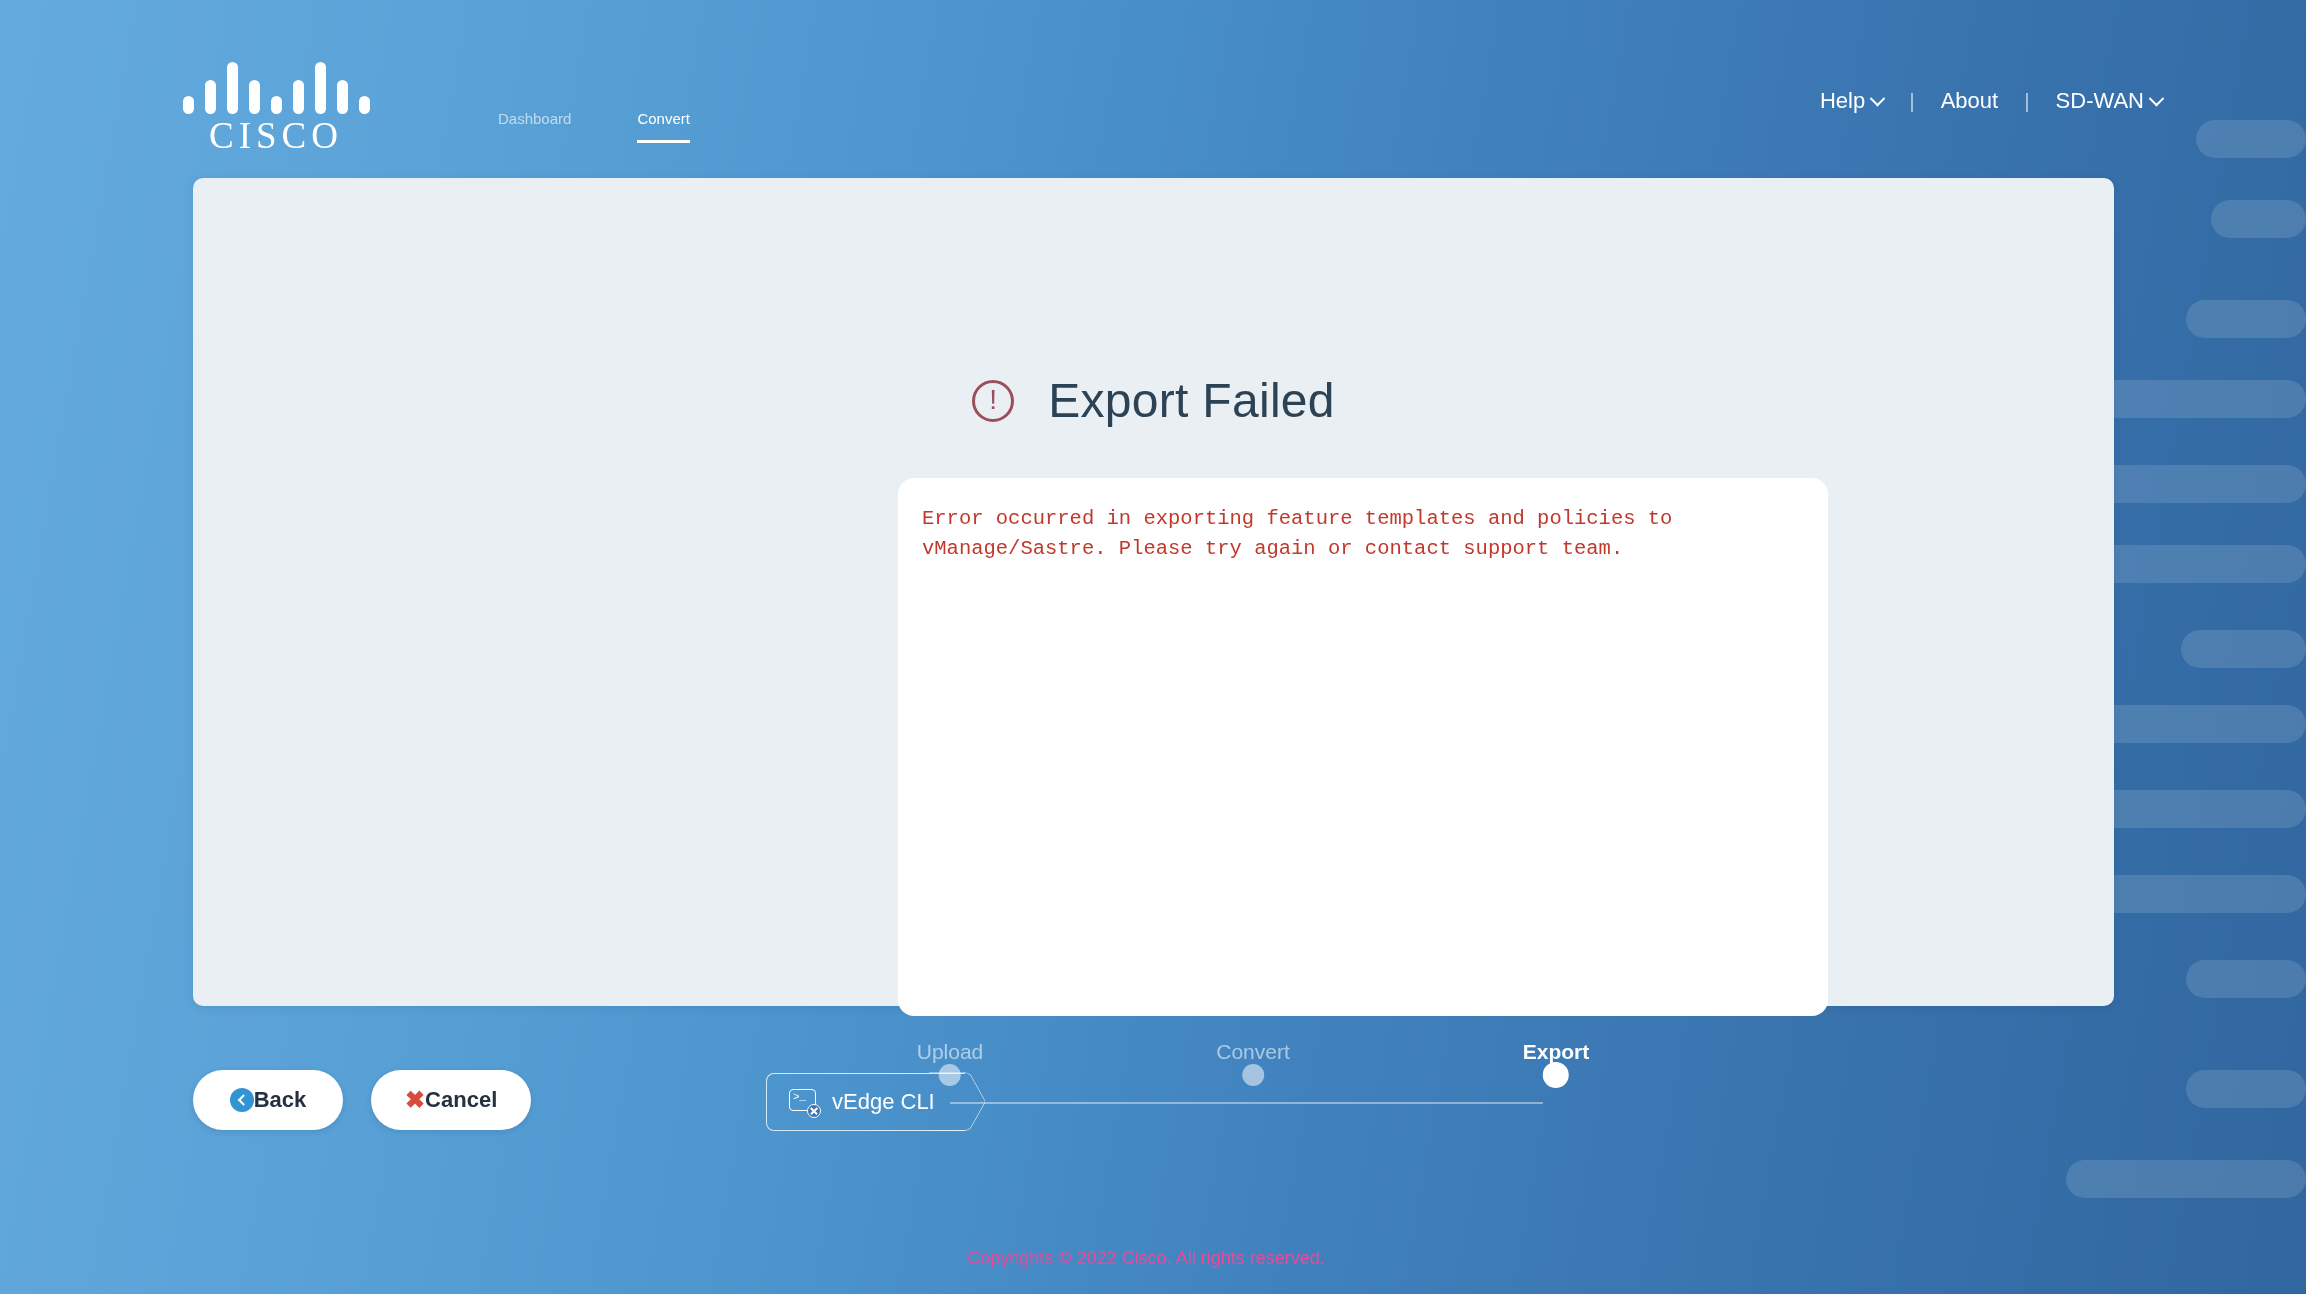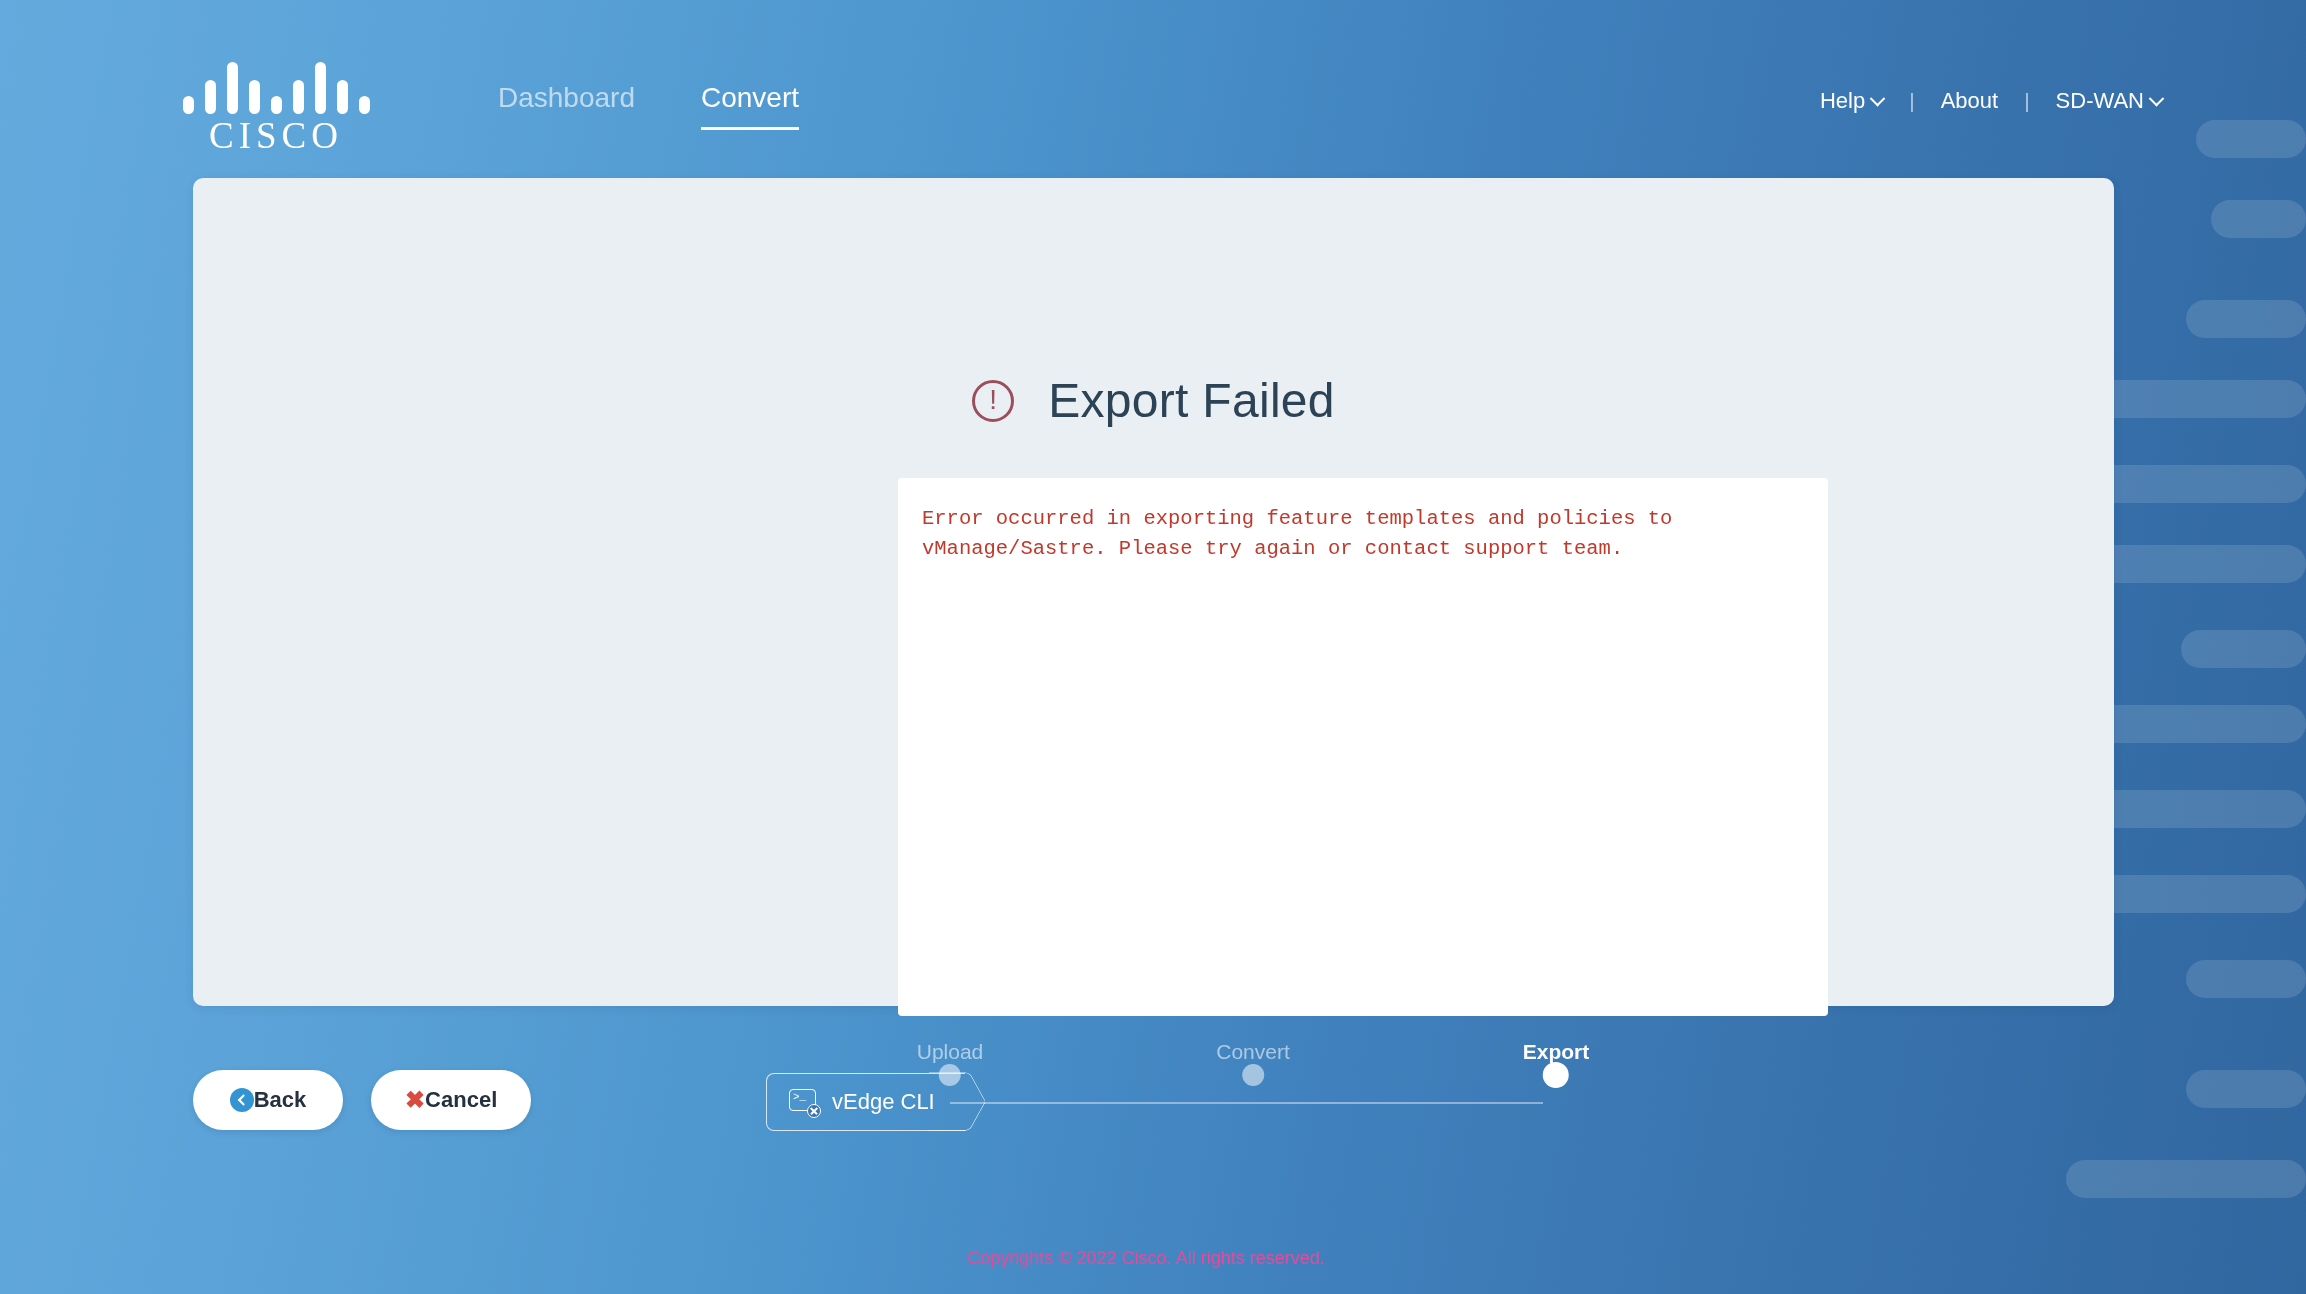--- a/index.html
+++ b/index.html
@@ -85,25 +85,26 @@
   .nav-left {
     position: absolute;
     left: 498px;
     top: 82px;
     display: flex;
     gap: 66px;
     align-items: flex-start;
   }
   .nav-item {
     position: relative;
-    font-size: 28px;
+    font-size: 15px;
     color: rgba(255,255,255,0.62);
     padding-bottom: 16px;
     cursor: pointer;
     white-space: nowrap;
+    margin-top: 28px;
   }
   .nav-item.active { color: #ffffff; }
   .nav-item.active::after {
     content: "";
     position: absolute;
     left: 0; right: 0; bottom: 0;
     height: 3px;
     background: #ffffff;
   }
 
@@ -184,21 +185,21 @@
     letter-spacing: 0.3px;
   }
 
   .console {
     position: absolute;
     left: 705px;
     top: 300px;
     width: 930px;
     height: 538px;
     background: #ffffff;
-    border-radius: 4px;
+    border-radius: 16px;
     padding: 26px 24px;
   }
   .console-text {
     font-family: "Liberation Mono", monospace;
     font-size: 20.5px;
     line-height: 1.47;
     color: #c0392b;
     white-space: pre-wrap;
     word-break: break-word;
   }

